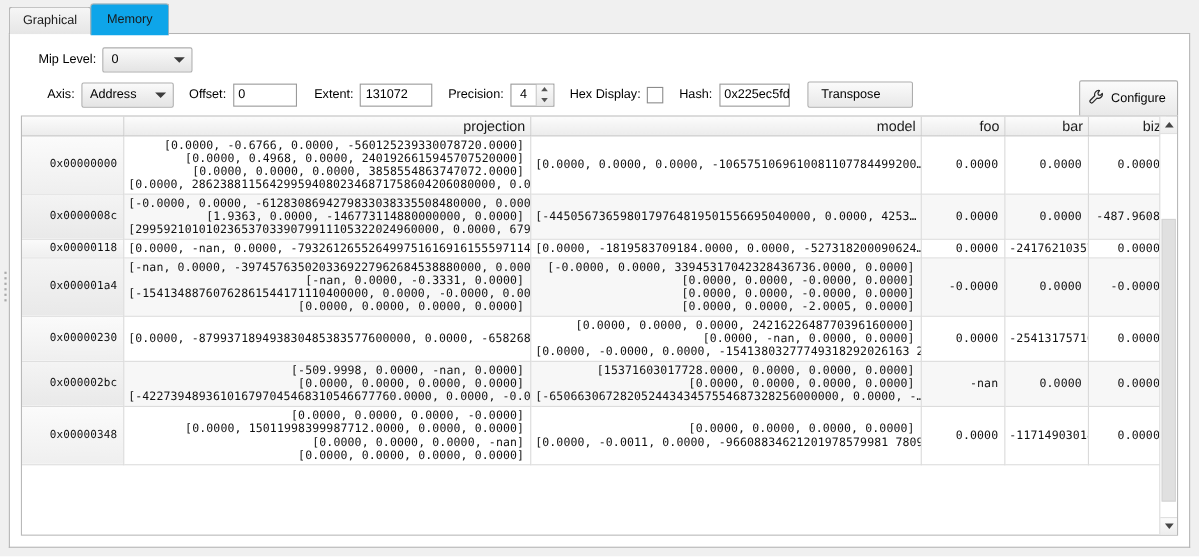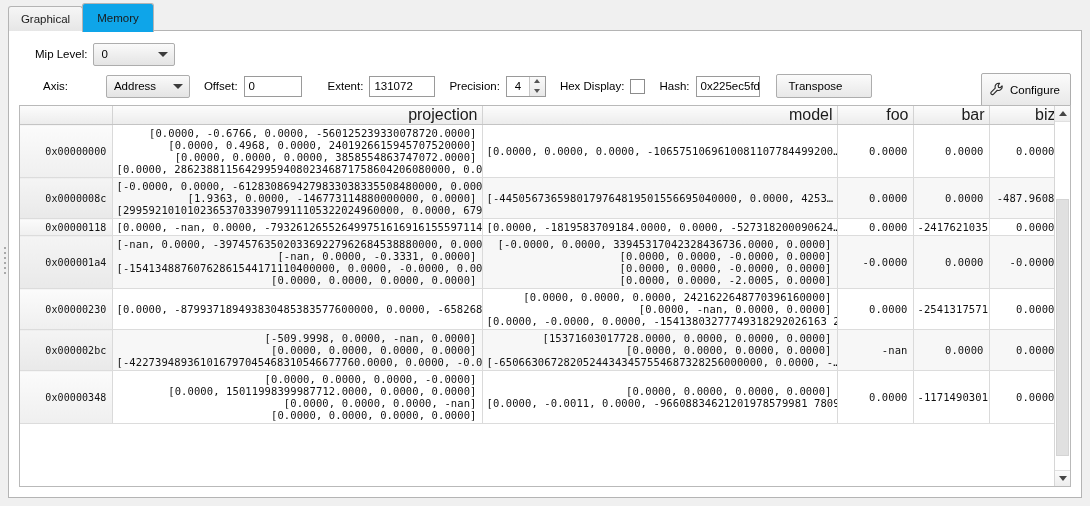--- a/index.html
+++ b/index.html
@@ -90,21 +90,21 @@
   .combo .arw {
     width: 22px; display:flex; align-items:center; justify-content:center;
   }
   .tri-down {
     width: 0; height: 0;
     border-left: 5px solid transparent;
     border-right: 5px solid transparent;
     border-top: 5px solid #3c3c3c;
   }
   #mip-combo  { width: 82px; }
-  #axis-combo { width: 84px; margin-left: 32px; }
+  #axis-combo { width: 84px; }
 
   
   .ledit {
     height: 21px;
     border: 1px solid #9a9a9a;
     background: #ffffff;
     display: flex; align-items: center;
     padding: 0 4px;
     font-size: 11.5px;
     cursor: text;
@@ -179,21 +179,21 @@
     font-family: "DejaVu Sans Mono", monospace;
     font-size: 10.5px;
   }
   table.mem th {
     background: linear-gradient(to bottom,#fcfcfc 0%, #ececec 100%);
     border-right: 1px solid #d3d3d3;
     border-bottom: 1px solid #c4c4c4;
     height: 17px;
     font-family: "Liberation Sans", sans-serif;
     font-weight: normal;
-    font-size: 16px;
+    font-size: 13px;
     color: #1b1b1b;
     text-align: right;
     padding: 0 4px 0 0;
     cursor: default;
   }
   table.mem th.corner { width: 0px; padding: 0; }
   table.mem td {
     border-right: 1px solid #dadada;
     border-bottom: 1px solid #dcdcdc;
     vertical-align: middle;
@@ -298,21 +298,21 @@
         <span class="arw">
             <span class="tri-down"></span>
           </span>
       </div>
 
       <span class="lbl" style="margin-left:14px;">Offset:</span>
       <div class="ledit" id="offset-edit">
         <span>0</span>
       </div>
 
-      <span class="lbl" style="margin-left:26px;">Extent:</span>
+      <span class="lbl" style="margin-left:16px;">Extent:</span>
       <div class="ledit" id="extent-edit">
         <span>131072</span>
       </div>
 
       <span class="lbl" style="margin-left:14px;">Precision:</span>
       <div class="spin">
         <span class="sval">4</span>
         <span class="sbtns">
           <span class="sbtn">
               <span class="tri-up-s"></span>

